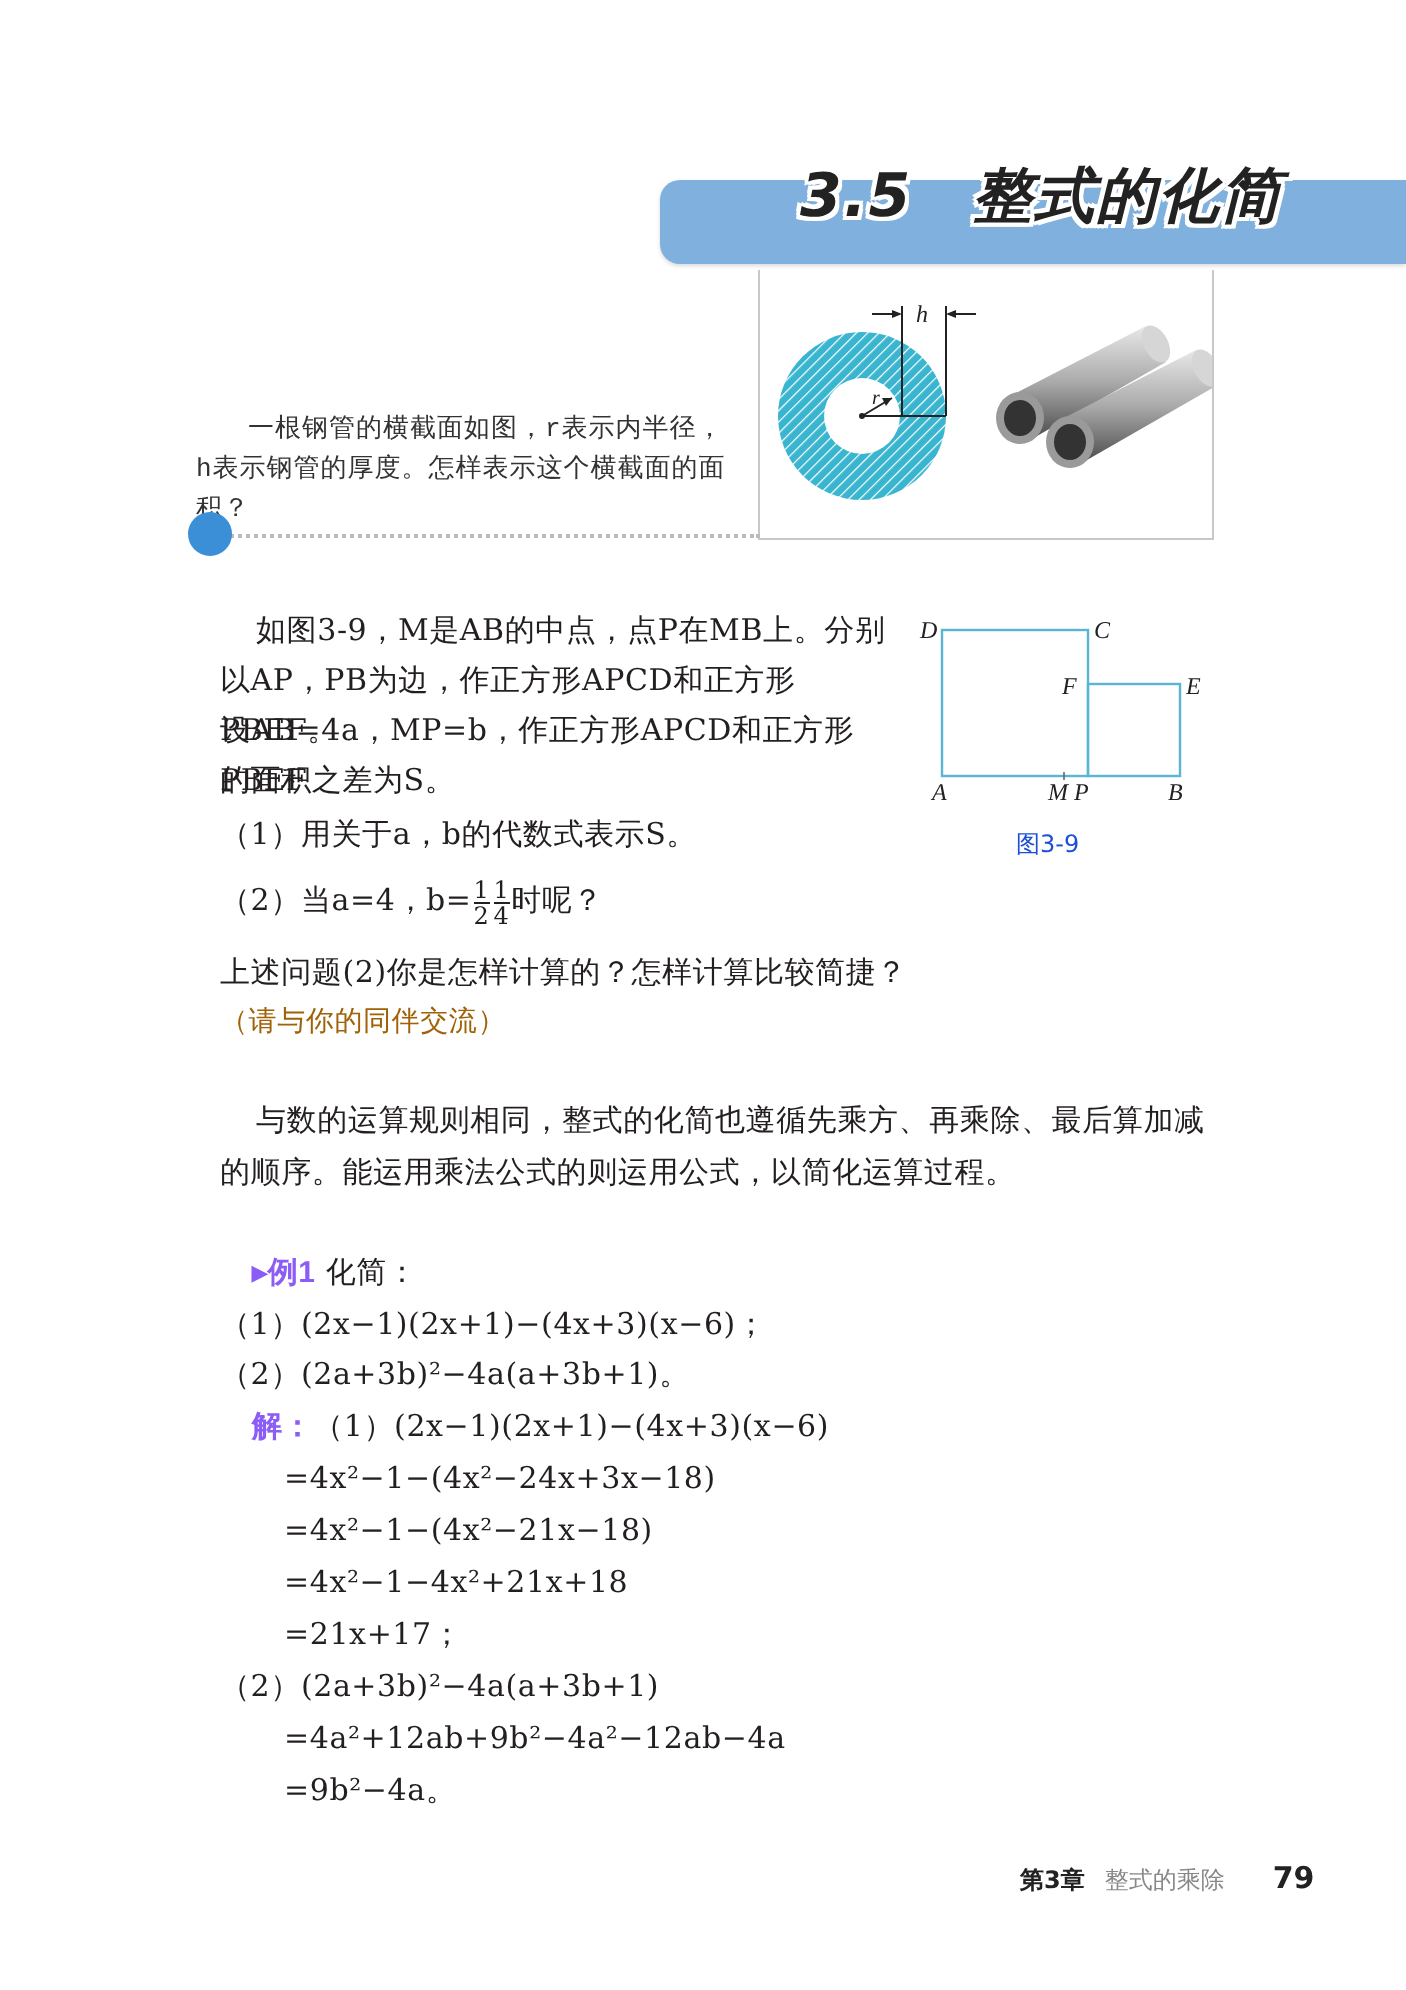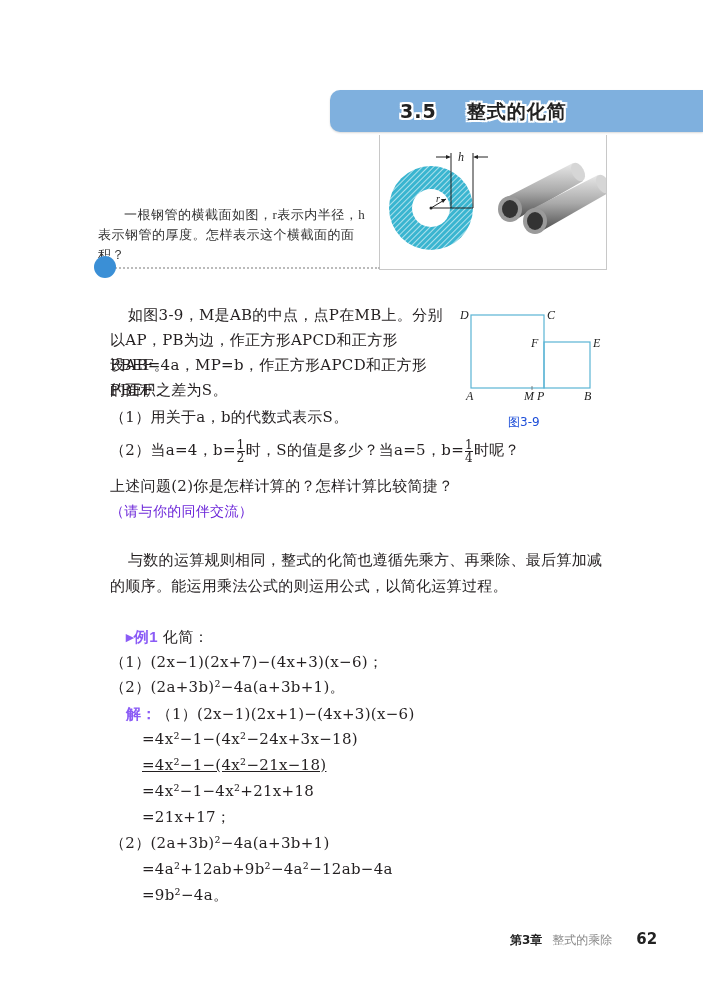--- a/index.html
+++ b/index.html
@@ -3,30 +3,30 @@
 <meta charset="utf-8">
 <style>
   html, body { margin:0; padding:0; background:#ffffff; }
   body { width:703px; height:995px; position:relative; overflow:hidden;
          font-family:"DejaVu Serif","Liberation Serif",serif; color:#231f20; }
   .abs { position:absolute; }
   
   .banner { left:330px; top:90px; width:373px; height:42px;
             background:#7fb0de; border-radius:10px 0 0 10px;
             box-shadow:0 1px 2px rgba(0,0,0,0.15); }
-  .banner-text { left:400px; top:92px; height:38px; line-height:38px;
+  .banner-text { left:400px; top:80px; height:38px; line-height:38px;
                  font-family:"DejaVu Sans","Liberation Sans",sans-serif; font-weight:bold;
-                 font-size:19px; color:#222; letter-spacing:1px;
+                 font-size:30px; color:#222; letter-spacing:1px;
                  text-shadow: -2px -2px 0 #fff, 2px -2px 0 #fff, -2px 2px 0 #fff, 2px 2px 0 #fff,
-                              0 2px 0 #fff, 0 -2px 0 #fff, 2px 0 0 #fff, -2px 0 0 #fff; }
+                              0 2px 0 #fff, 0 -2px 0 #fff, 2px 0 0 #fff, -2px 0 0 #fff; font-style: italic; }
   .banner-text .num { margin-right:30px; }
   
   .figbox { left:379px; top:135px; width:226px; height:134px; border:1px solid #c8c8c8; border-top:none; background:#fff; }
   
-  .intro { left:98px; top:205px; width:272px; font-size:13px; line-height:20px; color:#333; letter-spacing:0.5px; text-indent:2em; font-family:Liberation Serif, serif; }
+  .intro { left:98px; top:205px; width:272px; font-size:13px; line-height:20px; color:#333; letter-spacing:0.5px; text-indent:2em; font-family:Liberation Mono, monospace; }
   .dot-line { left:108px; top:267px; width:272px; border-top:2px dotted #bbb; }
   .blue-dot { left:94px; top:256px; width:22px; height:22px; border-radius:50%; background:#3a8fd6; }
   .para { font-size:15px; line-height:25px; letter-spacing:0.3px; }
   .frac { display:inline-block; vertical-align:middle; text-align:center; font-size:12px; line-height:12px; margin:0 1px; }
   .frac span { display:block; }
   .frac .bar { border-top:1px solid #231f20; }
   .blue-bold { color:#8b5cf6; font-family:Liberation Sans, sans-serif; font-weight:bold; }
   .footer { left:510px; top:930px; font-family:"DejaVu Sans","Liberation Sans",sans-serif; font-size:12px; }
   .footer .chap { font-weight:bold; color:#222; }
   .footer .chapname { color:#888; margin-left:10px;text-align:right; }
@@ -108,41 +108,41 @@
       <text x="66" y="100">M</text>
       <text x="79" y="100">P</text>
       <text x="126" y="100">B</text>
     </g>
   </svg>
 </div>
 <div class="abs" style="left:508px; top:414px; font-size:12px; color:#1d4ed8; font-family:'DejaVu Sans',sans-serif;">图3-9</div>
 
 <div class="abs para" style="left:110px; top:405px;">（1）用关于a，b的代数式表示S。</div>
 <div class="abs para" style="left:110px; top:438px; white-space:nowrap;">
-  <span>（2）当a=4，b=</span><span class="frac"><span>1</span><span class="bar">2</span></span><span>时，S的值是多少？当a=5，b=</span><span class="frac"><span>1</span><span class="bar">4</span></span><span>时呢？</span>
+  <span>（2）当a=4，b=</span><span class="frac"><span>1</span><span class="bar">2</span></span><span class="frac"><span>1</span><span class="bar">4</span></span><span>时呢？</span>
 </div>
 <div class="abs para" style="left:110px; top:474px;">上述问题(2)你是怎样计算的？怎样计算比较简捷？</div>
-<div class="abs para" style="left:110px; top:499px; font-size:14px; color:#6d28d9;">（请与你的同伴交流）</div>
+<div class="abs para" style="left:110px; top:499px; font-size:14px; color:#a16207;">（请与你的同伴交流）</div>
 
 <div class="abs para" style="left:128px; top:548px; width:470px; white-space:nowrap;">与数的运算规则相同，整式的化简也遵循先乘方、再乘除、最后算加减</div>
 <div class="abs para" style="left:110px; top:574px; width:480px;">的顺序。能运用乘法公式的则运用公式，以简化运算过程。</div>
 
 <div class="abs para" style="left:126px; top:624px;">
   <span class="blue-bold">▸例1</span>
   <span style="">化简：</span>
 </div>
-<div class="abs para" style="left:110px; top:650px;">（1）(2x−1)(2x+7)−(4x+3)(x−6)；</div>
+<div class="abs para" style="left:110px; top:650px;">（1）(2x−1)(2x+1)−(4x+3)(x−6)；</div>
 <div class="abs para" style="left:110px; top:675px;">（2）(2a+3b)²−4a(a+3b+1)。</div>
 
 <div class="abs para" style="left:126px; top:701px;">
   <span class="blue-bold">解：</span><span>（1）(2x−1)(2x+1)−(4x+3)(x−6)</span>
 </div>
 <div class="abs para" style="left:142px; top:727px;">=4x²−1−(4x²−24x+3x−18)</div>
-<div class="abs para" style="left:142px; top:753px;text-decoration:underline;">=4x²−1−(4x²−21x−18)</div>
+<div class="abs para" style="left:142px; top:753px;">=4x²−1−(4x²−21x−18)</div>
 <div class="abs para" style="left:142px; top:779px;">=4x²−1−4x²+21x+18</div>
 <div class="abs para" style="left:142px; top:805px;">=21x+17；</div>
 <div class="abs para" style="left:110px; top:831px;">（2）(2a+3b)²−4a(a+3b+1)</div>
 <div class="abs para" style="left:142px; top:857px;">=4a²+12ab+9b²−4a²−12ab−4a</div>
 <div class="abs para" style="left:142px; top:883px;">=9b²−4a。</div>
 
 <div class="abs footer">
-  <span class="chap">第3章</span><span class="chapname">整式的乘除</span><span class="pg">62</span>
+  <span class="chap">第3章</span><span class="chapname">整式的乘除</span><span class="pg">79</span>
 </div>
 
 </body></html>

